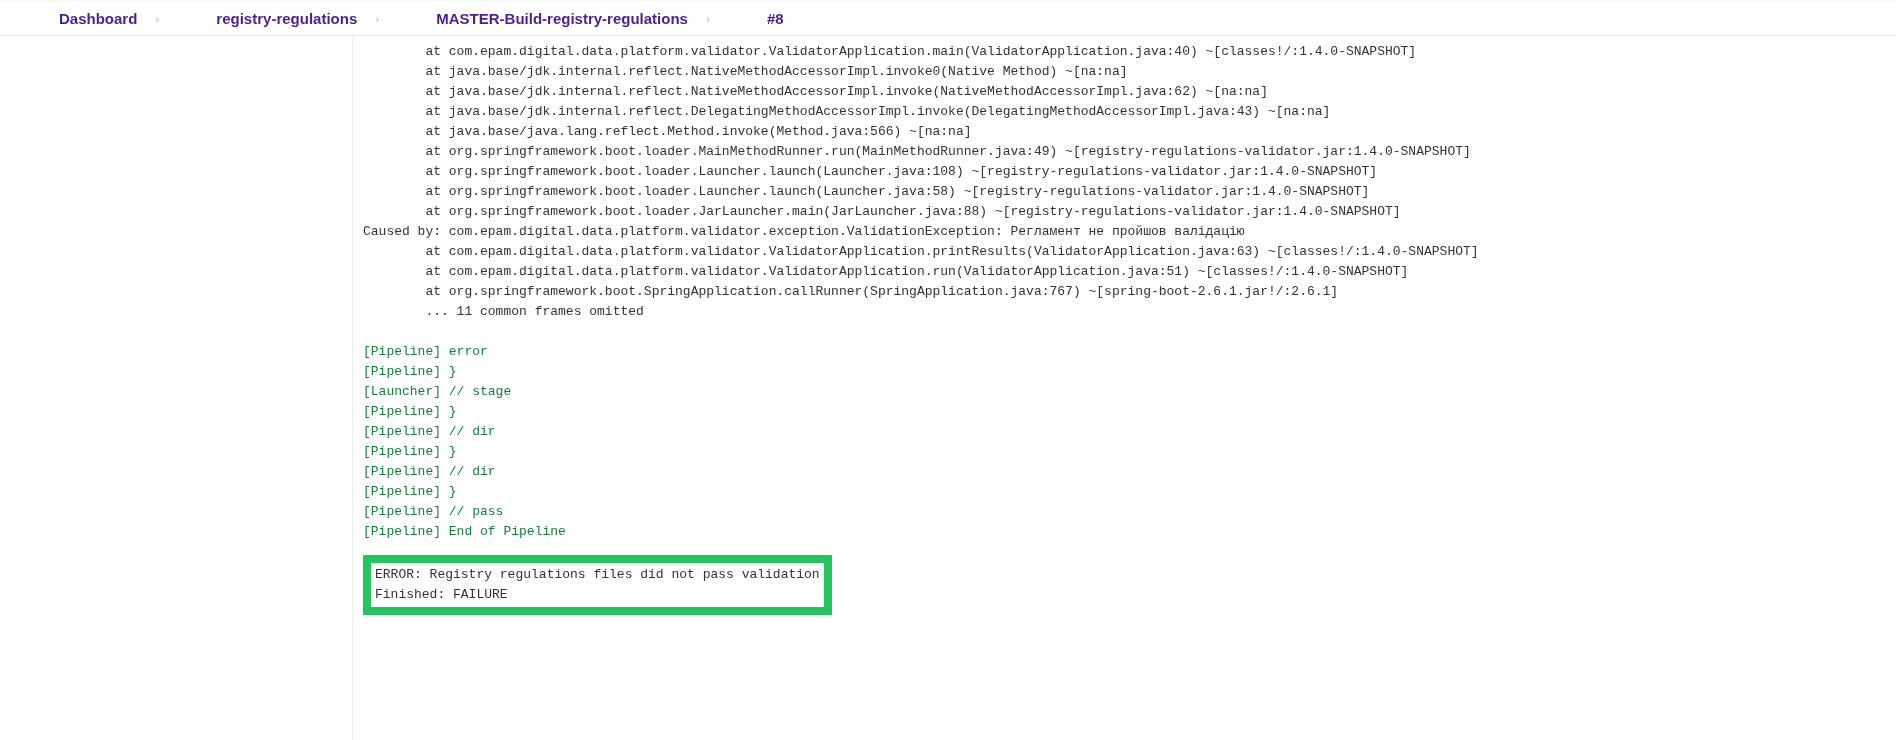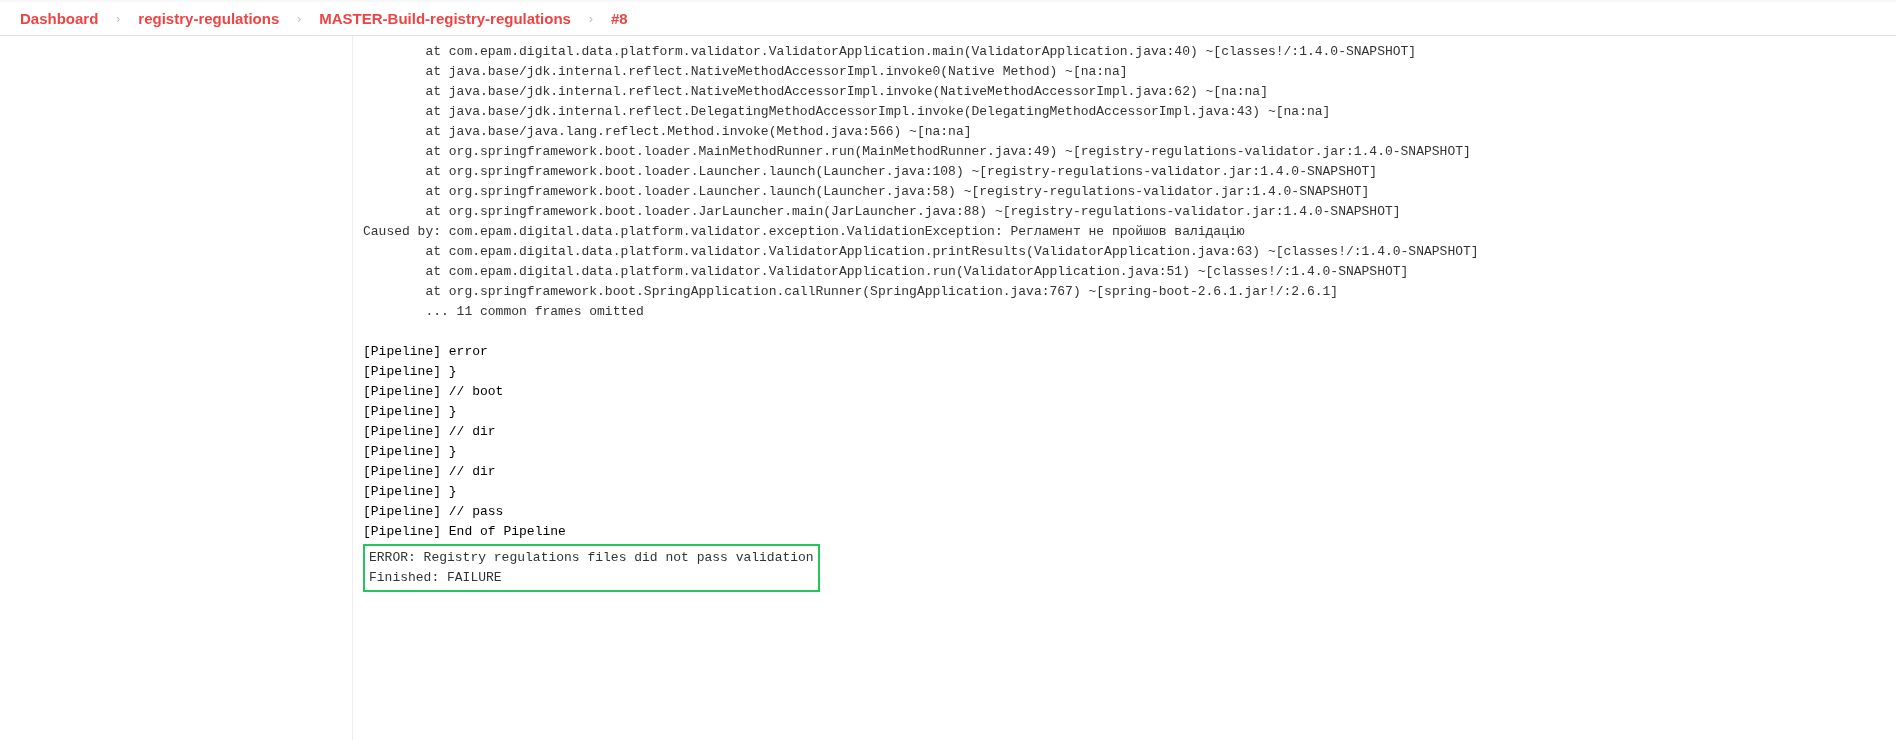--- a/index.html
+++ b/index.html
@@ -21,23 +21,24 @@
       align-items: center;
       height: 34px;
       padding: 0 20px;
       border-bottom: 1px solid #e0e0e0;
       background: #fff;
       font-size: 15px;
       color: #333;
       gap: 18px;
     }
     .breadcrumb a {
-      color: #ef4444;
+      color: #4c1d95;
       text-decoration: none;
       font-weight: 600;
+      margin-left: 39px;
     }
     .bc-sep {
       color: #bbb;
       font-size: 12px;
       user-select: none;
     }
     .main-wrap {
       display: flex;
     }
     .left-gutter {
@@ -49,27 +50,27 @@
     .console {
       flex: 1;
       padding: 6px 10px 20px 10px;
       font-family: Consolas, "Courier New", monospace;
       font-size: 13px;
       line-height: 20px;
       color: #333;
       white-space: pre;
     }
     .console .dim {
-      color: #000000;
+      color: #15803d;
     }
     .error-box {
-      border: 2px solid #22c55e;
+      border: 8px solid #22c55e;
       padding: 2px 4px;
       display: inline-block;
-      margin-top: 2px;
+      margin-top: 13px;
     }
   </style>
 </head>
 <body>
 
 <div class="topbar"></div>
 
 <nav class="breadcrumb">
   <a href="#">Dashboard</a>
   <span class="bc-sep">›</span>
@@ -93,21 +94,21 @@
 <span>        at org.springframework.boot.loader.Launcher.launch(Launcher.java:58) ~[registry-regulations-validator.jar:1.4.0-SNAPSHOT]</span>
 <span>        at org.springframework.boot.loader.JarLauncher.main(JarLauncher.java:88) ~[registry-regulations-validator.jar:1.4.0-SNAPSHOT]</span>
 <span>Caused by: com.epam.digital.data.platform.validator.exception.ValidationException: Регламент не пройшов валідацію</span>
 <span>        at com.epam.digital.data.platform.validator.ValidatorApplication.printResults(ValidatorApplication.java:63) ~[classes!/:1.4.0-SNAPSHOT]</span>
 <span>        at com.epam.digital.data.platform.validator.ValidatorApplication.run(ValidatorApplication.java:51) ~[classes!/:1.4.0-SNAPSHOT]</span>
 <span>        at org.springframework.boot.SpringApplication.callRunner(SpringApplication.java:767) ~[spring-boot-2.6.1.jar!/:2.6.1]</span>
 <span>        ... 11 common frames omitted</span>
 
 <span class="dim">[Pipeline] error</span>
 <span class="dim">[Pipeline] }</span>
-<span class="dim">[Pipeline] // boot</span>
+<span class="dim">[Launcher] // stage</span>
 <span class="dim">[Pipeline] }</span>
 <span class="dim">[Pipeline] // dir</span>
 <span class="dim">[Pipeline] }</span>
 <span class="dim">[Pipeline] // dir</span>
 <span class="dim">[Pipeline] }</span>
 <span class="dim">[Pipeline] // pass</span>
 <span class="dim">[Pipeline] End of Pipeline</span>
 <span class="error-box"><span>ERROR: Registry regulations files did not pass validation</span>
 <span>Finished: FAILURE</span></span></pre>
 </div>

